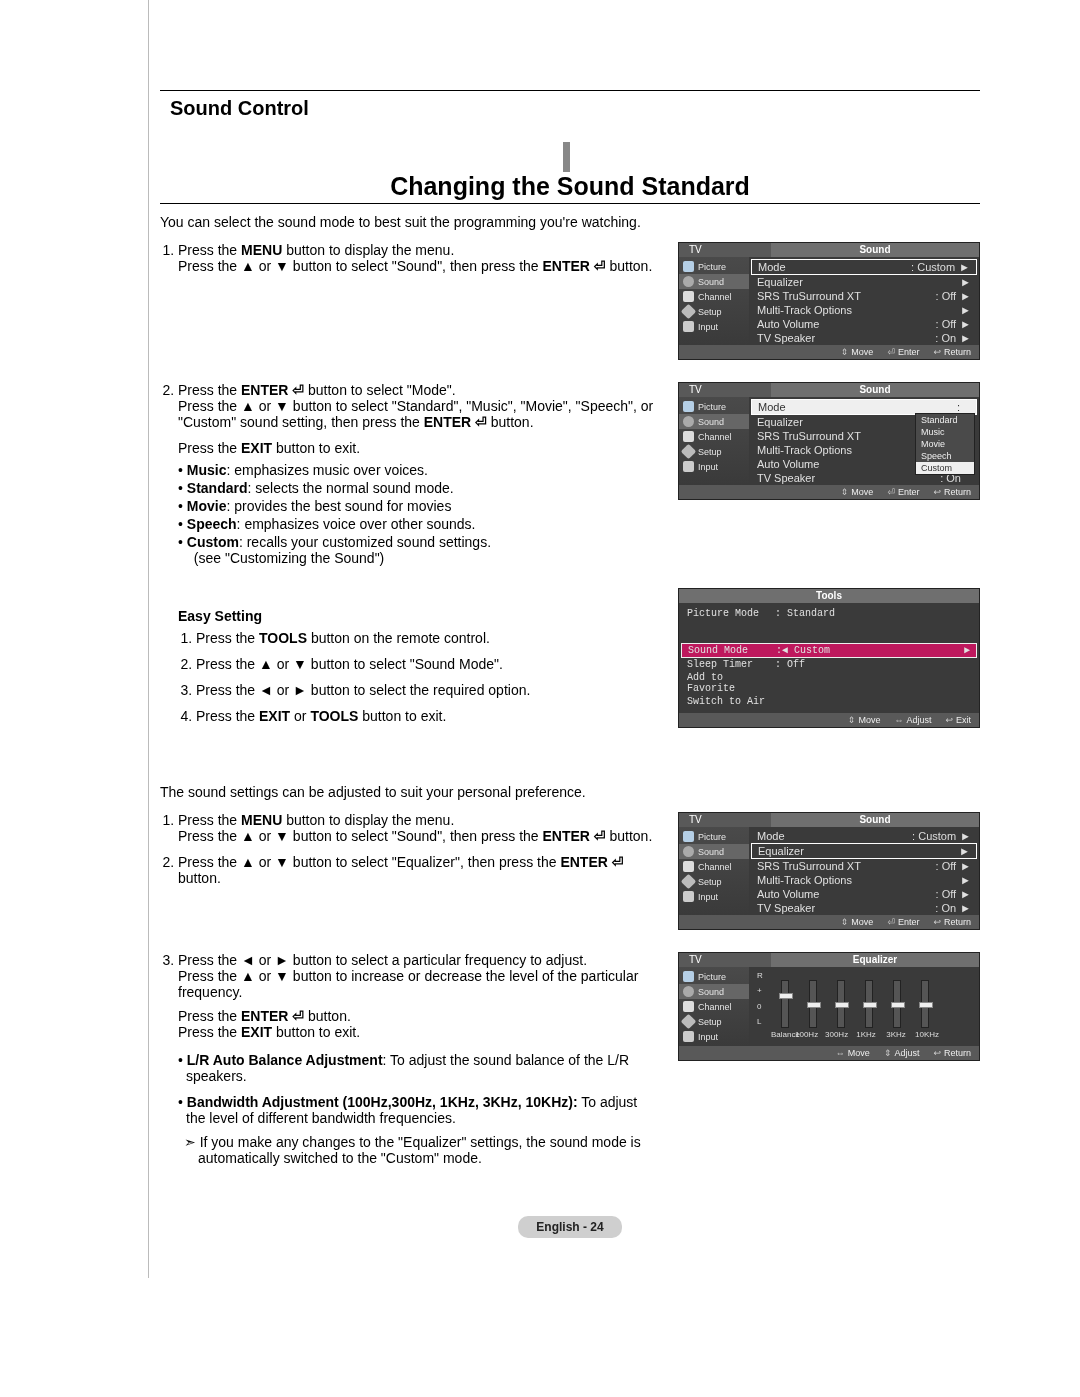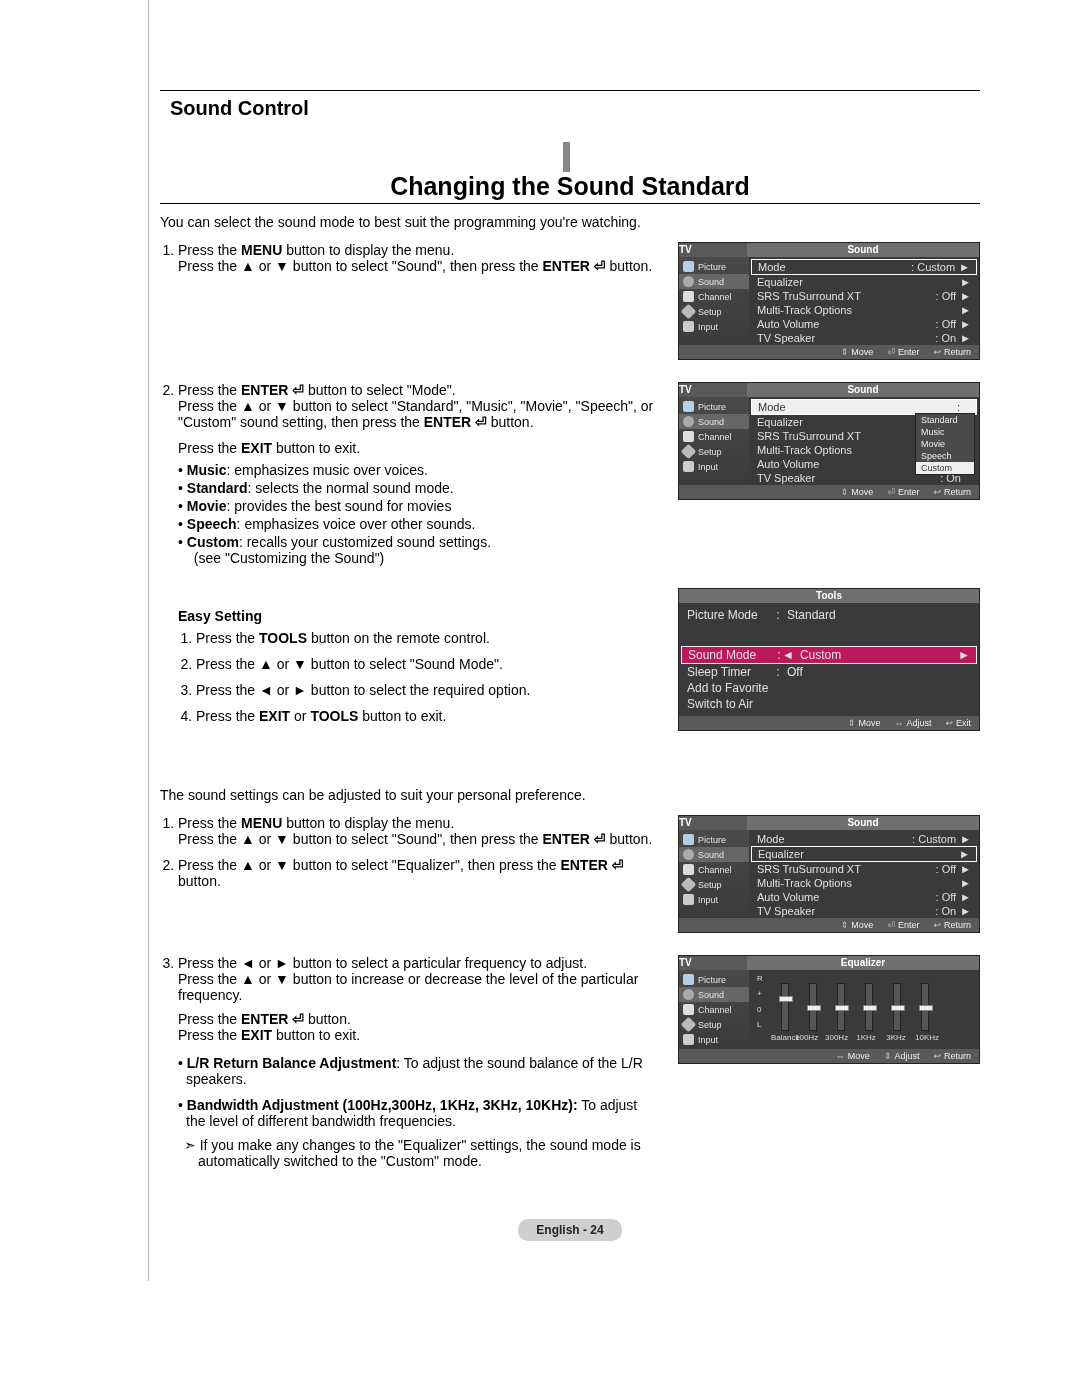--- a/index.html
+++ b/index.html
@@ -96,23 +96,24 @@
     border: 1px solid #222;
     position: relative;
     margin-bottom: 10px;
   }
   .osd-head {
     display: flex;
     height: 14px;
     line-height: 14px;
   }
   .osd-head .tvh {
-    width: 68px;
+    width: 92px;
     background: #595959;
-    font-weight: bold;
+    padding-left: 10px;
+    font-weight: normal;
   }
   .osd-head .title {
     flex: 1;
     background: #6f6f6f;
     text-align: center;
     font-weight: bold;
   }
   .osd-body { display: flex; }
   .sidebar {
     width: 70px;
@@ -192,23 +193,24 @@
     background: #6f6f6f;
     text-align: center;
     font-weight: bold;
     height: 14px;
     line-height: 14px;
   }
   .tools-body { padding: 4px 2px; min-height: 110px; }
   .trow {
     display: flex;
     padding: 1px 6px;
-    font-size: 12px;
+    font-size: 10px;
     color: #e0e0e0;
     justify-content: space-between;
+    font-family: Liberation Mono, monospace;
   }
   .trow.hl { background: #be185d; border: 1px solid #efefef; margin-top: 23px; }
   .trow .tl { flex: 0 0 88px; }
   .trow .col { flex: 0 0 6px; text-align: center; }
   .trow .tv { flex: 1; text-align: left; padding-left: 6px; }
   .trow .tarr { flex: 0 0 10px; text-align: right; }
 
   
   .eq-body {
     flex:1;
@@ -613,21 +615,21 @@
   <div class="two-col">
     <div class="left">
       <ol class="steps" start="3">
         <li>
           <span>Press the ◄ or ► button to select a particular frequency to adjust.</span><br>
           <span>Press the ▲ or ▼ button to increase or decrease the level of the particular frequency.</span>
           <div style="height:8px"></div>
           <span>Press the </span><b class="kw">ENTER ⏎</b><span> button.</span><br>
           <span>Press the </span><b class="kw">EXIT</b><span> button to exit.</span>
           <ul class="sub" style="margin-top:12px;">
-            <li><b>L/R Return Balance Adjustment</b><span>: To adjust the sound balance of the L/R speakers.</span></li>
+            <li><b>L/R Auto Balance Adjustment</b><span>: To adjust the sound balance of the L/R speakers.</span></li>
           </ul>
           <ul class="sub" style="margin-top:10px;">
             <li><b>Bandwidth Adjustment (100Hz,300Hz, 1KHz, 3KHz, 10KHz):</b><span> To adjust the level of different bandwidth frequencies.</span></li>
           </ul>
           <div class="note">If you make any changes to the "Equalizer" settings, the sound mode is automatically switched to the "Custom" mode.</div>
         </li>
       </ol>
     </div>
     <div class="right">
 

